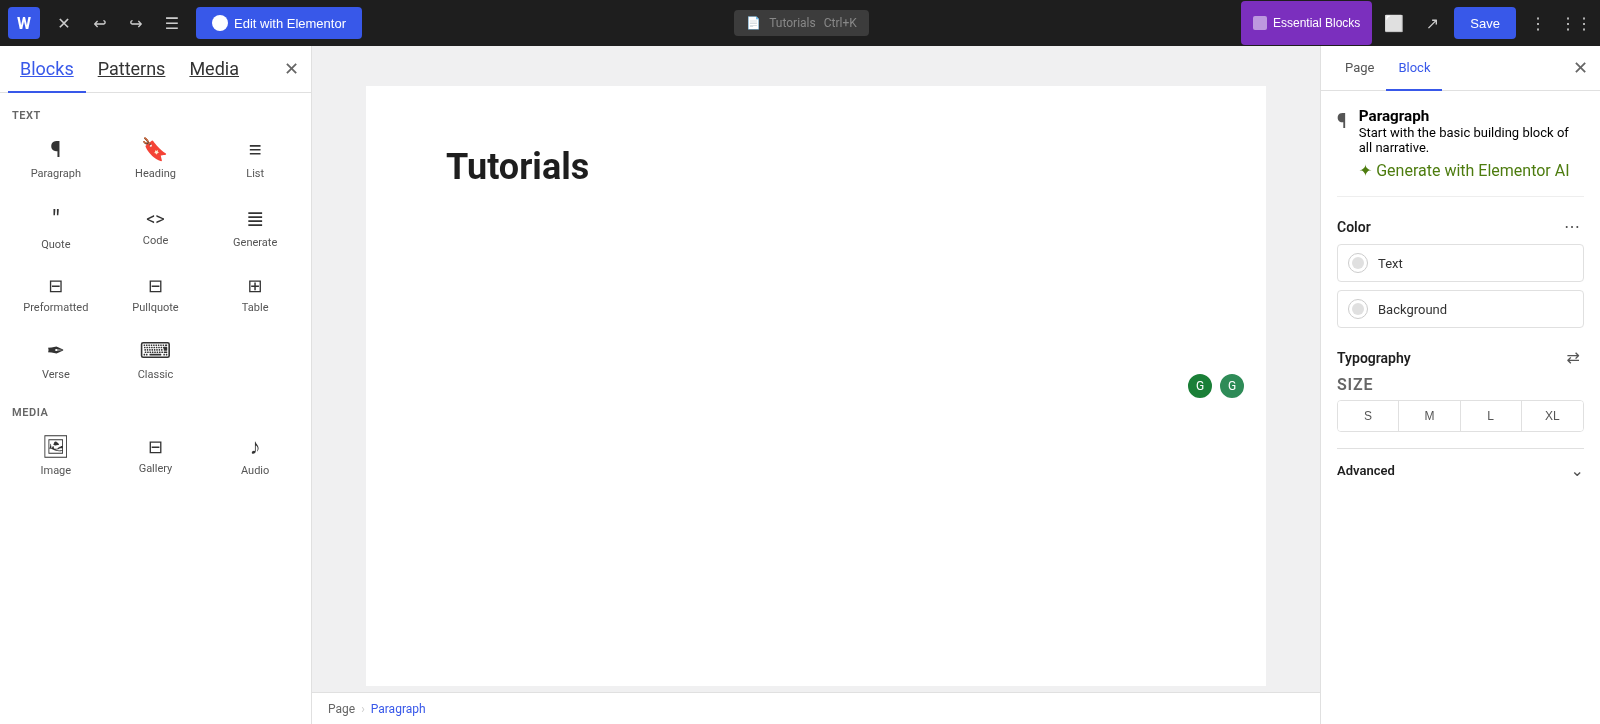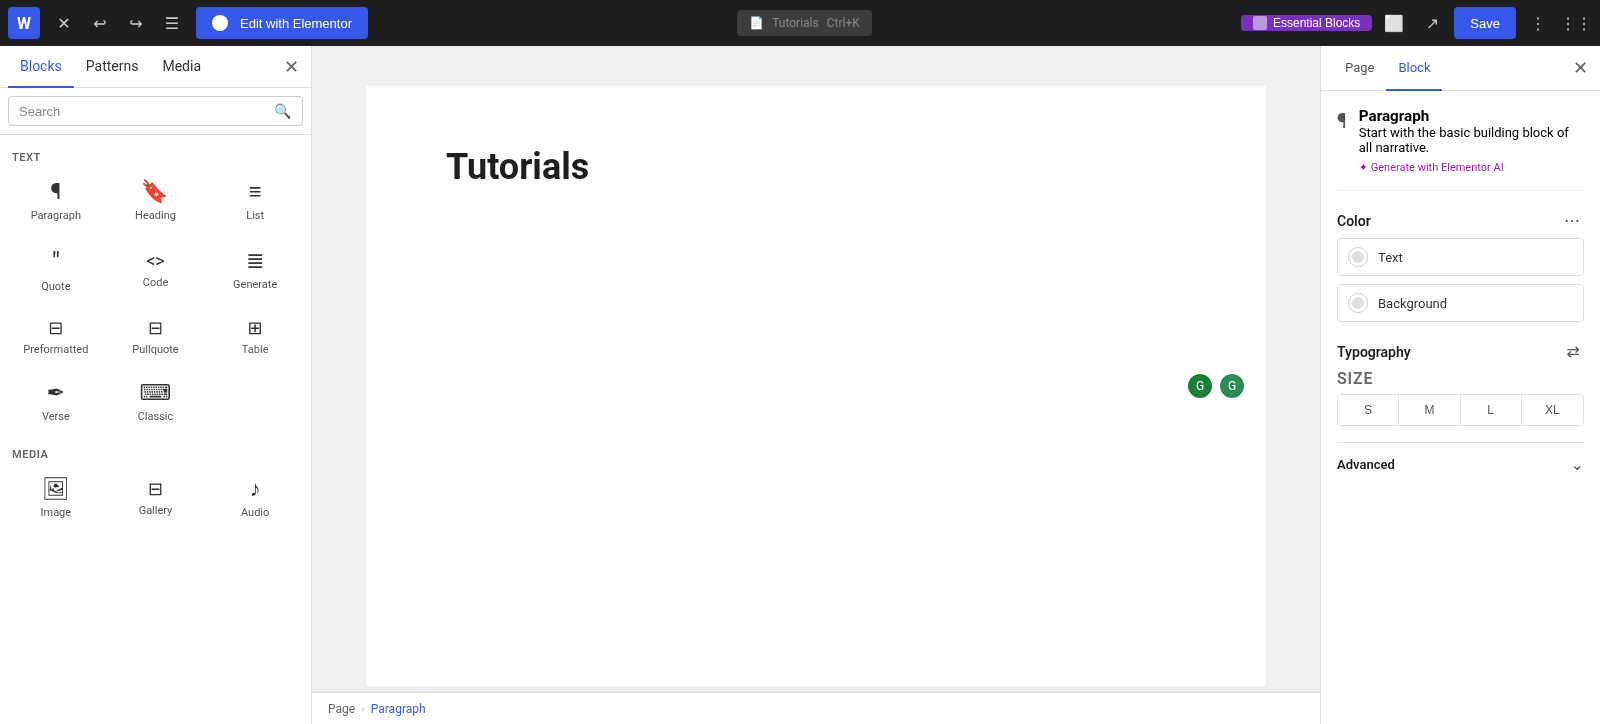--- a/index.html
+++ b/index.html
@@ -35,21 +35,21 @@
     }
     .edit-elementor-btn {
       background: #3858e9;
       color: white;
       border: none;
       border-radius: 4px;
       padding: 0 16px;
       height: 32px;
       cursor: pointer;
       font-size: 13px;
-      display: flex; align-items: center; gap: 12px;
+      display: flex; align-items: center; gap: 6px;
       margin-left: 4px;
     }
     .center-area {
       flex: 1;
       display: flex;
       align-items: center;
       justify-content: center;
       gap: 8px;
     }
     .tutorials-search {
@@ -65,21 +65,21 @@
     .tutorials-search span { color: #888; font-size: 12px; }
     .right-actions {
       display: flex; align-items: center; gap: 6px;
     }
     .essential-blocks-btn {
       background: #7b2fbe;
       color: white;
       border: none;
       border-radius: 4px;
       padding: 0 12px;
-      height: 16px;
+      height: 44px;
       cursor: pointer;
       font-size: 12px;
       display: flex; align-items: center; gap: 6px;
     }
     .save-btn {
       background: #3858e9;
       color: white;
       border: none;
       border-radius: 4px;
       padding: 0 16px;
@@ -117,25 +117,26 @@
     }
     .sidebar-tabs {
       display: flex;
       align-items: center;
       border-bottom: 1px solid #e0e0e0;
       padding: 0 8px;
       position: relative;
     }
     .sidebar-tab {
       padding: 12px 12px;
-      font-size: 14px;
+      font-size: 18px;
       cursor: pointer;
       color: #333;
       border-bottom: 2px solid transparent;
       margin-bottom: -1px;
+      text-decoration: underline;
     }
     .sidebar-tab.active {
       border-bottom-color: #3858e9;
       color: #3858e9;
     }
     .sidebar-close {
       margin-left: auto;
       background: none;
       border: none;
       font-size: 18px;
@@ -337,22 +338,22 @@
       margin-bottom: 16px;
       padding-bottom: 16px;
       border-bottom: 1px solid #eee;
     }
     .block-info-icon {
       font-size: 20px;
       color: #555;
       margin-top: 2px;
     }
     .generate-link {
-      color: #a21caf;
-      font-size: 11px;
+      color: #4d7c0f;
+      font-size: 16px;
       text-decoration: none;
       display: flex;
       align-items: center;
       gap: 4px;
       margin-top: 6px;
       cursor: pointer;
     }
     .panel-section {
       margin-bottom: 16px;
     }
@@ -488,26 +489,20 @@
 <div class="main-area">
 
   <div class="left-sidebar">
     <div class="sidebar-tabs">
       <div class="sidebar-tab active">Blocks</div>
       <div class="sidebar-tab">Patterns</div>
       <div class="sidebar-tab">Media</div>
       <button class="sidebar-close">✕</button>
     </div>
 
-    <div class="search-area">
-      <div class="search-box">
-        <input type="text" placeholder="Search" style="">
-        <span class="search-icon">🔍</span>
-      </div>
-    </div>
 
     <div class="blocks-content">
 
       <div class="section-label">TEXT</div>
       <div class="blocks-grid">
         <div class="block-item">
           <span class="block-icon">¶</span>
           <span class="block-label">Paragraph</span>
         </div>
         <div class="block-item">

